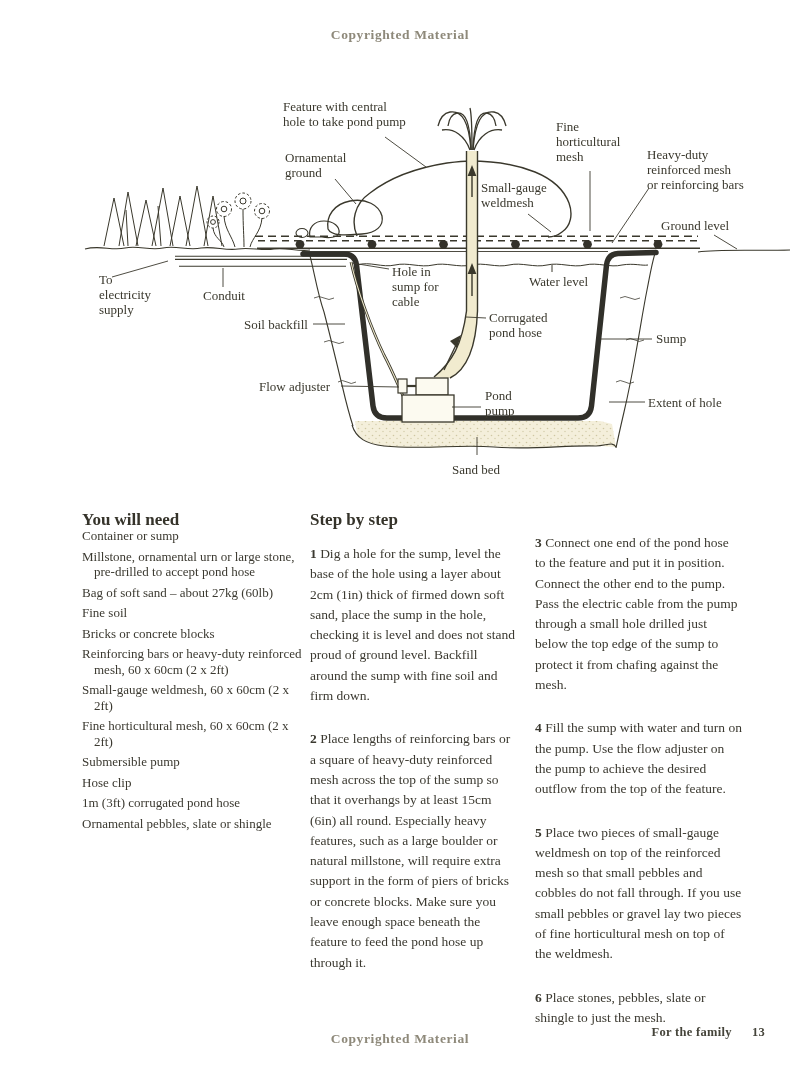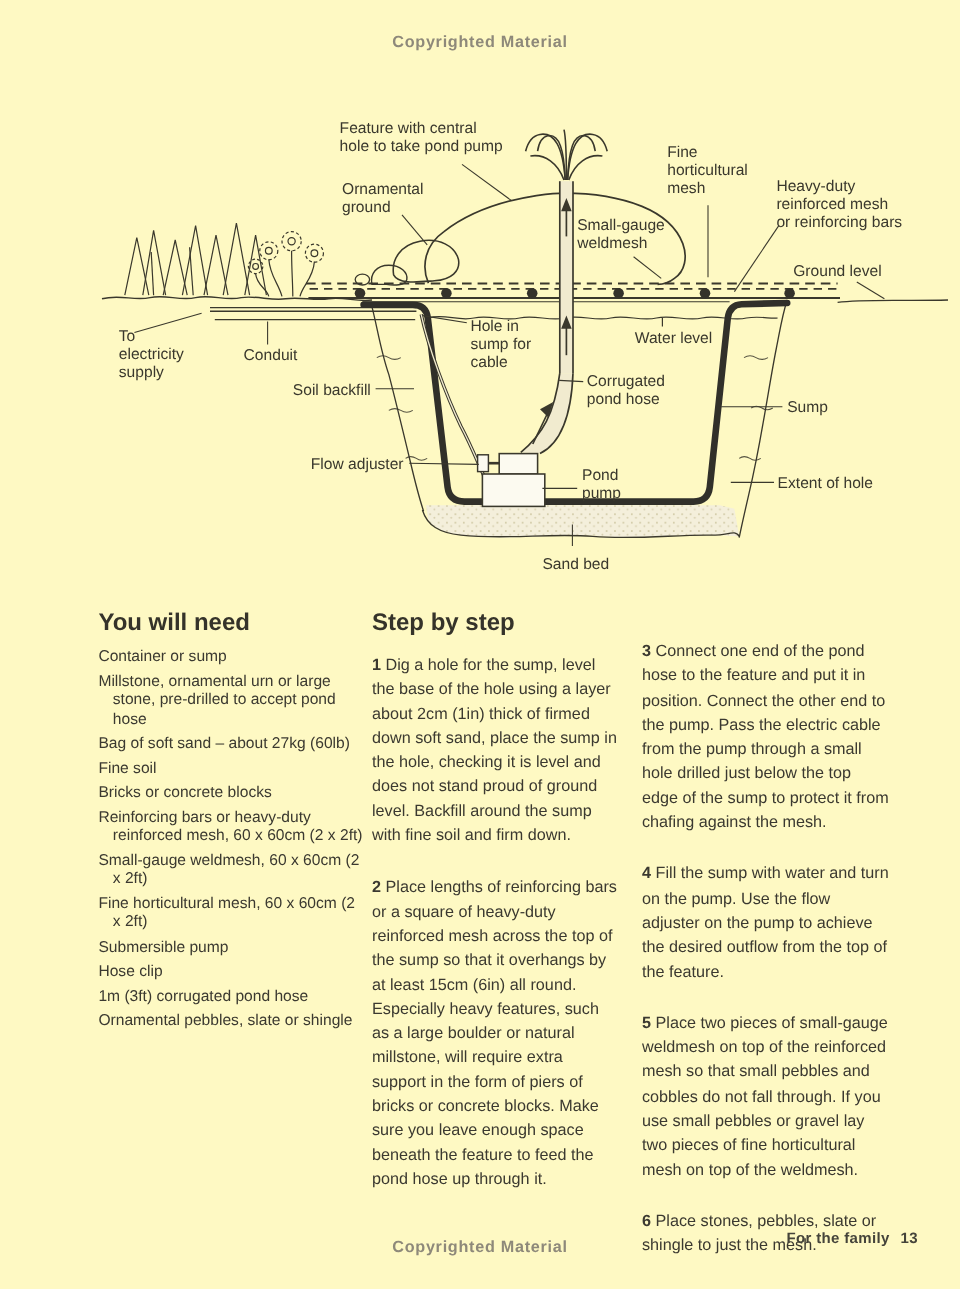--- a/index.html
+++ b/index.html
@@ -1,41 +1,41 @@
 <!DOCTYPE html>
 <html><head>
 <meta charset="utf-8">
 <style>
   html,body{margin:0;padding:0;background:#6f6f6f;}
   .page{
     position:relative;width:800px;height:1074px;margin:0 auto;
-    background:#fef9c3;color:#3b3930;
-    font-family:Liberation Sans, sans-serif;
+    background:#ffffff;color:#3b3930;
+    font-family:Liberation Serif, serif;
     overflow:hidden;
   }
   .watermark{
     position:absolute;left:0;right:0;text-align:center;
     color:#8e897a;font-weight:bold;font-size:13.5px;letter-spacing:.6px;
   }
   .art{position:absolute;left:0;top:0;}
   .dlabel{
     position:absolute;font-size:13px;line-height:15px;color:#3a382d;
     white-space:pre-line;
   }
   .col{position:absolute;}
-  .col h2{font-size:20px;line-height:17px;font-weight:bold;margin:0 0 11px 0;color:#35332a;}
+  .col h2{font-size:17px;line-height:17px;font-weight:bold;margin:0 0 0 0;color:#35332a;}
   ul.ywn{list-style:none;margin:0;padding:0;}
   ul.ywn li{
     font-size:13px;line-height:15.5px;margin:0 0 5px 0;
     padding-left:12px;text-indent:-12px;
   }
   p.step{font-size:13.5px;line-height:20.3px;margin:16px 0 23px 0;}
   p.step b{font-weight:bold;}
   .page-footer{
-    position:absolute;top:1025px;right:35px;display:flex;gap:9px;align-items:flex-start;
+    position:absolute;top:1025px;right:35px;display:flex;gap:20px;align-items:flex-start;
     font-weight:bold;color:#45443a;font-size:12.5px;letter-spacing:.3px;
   }
   .ink{stroke:#3a382c;fill:none;}
 </style>
 </head>
 <body>
 
 <div class="page">
 
   <div class="watermark" style="top:27px">Copyrighted Material</div>

